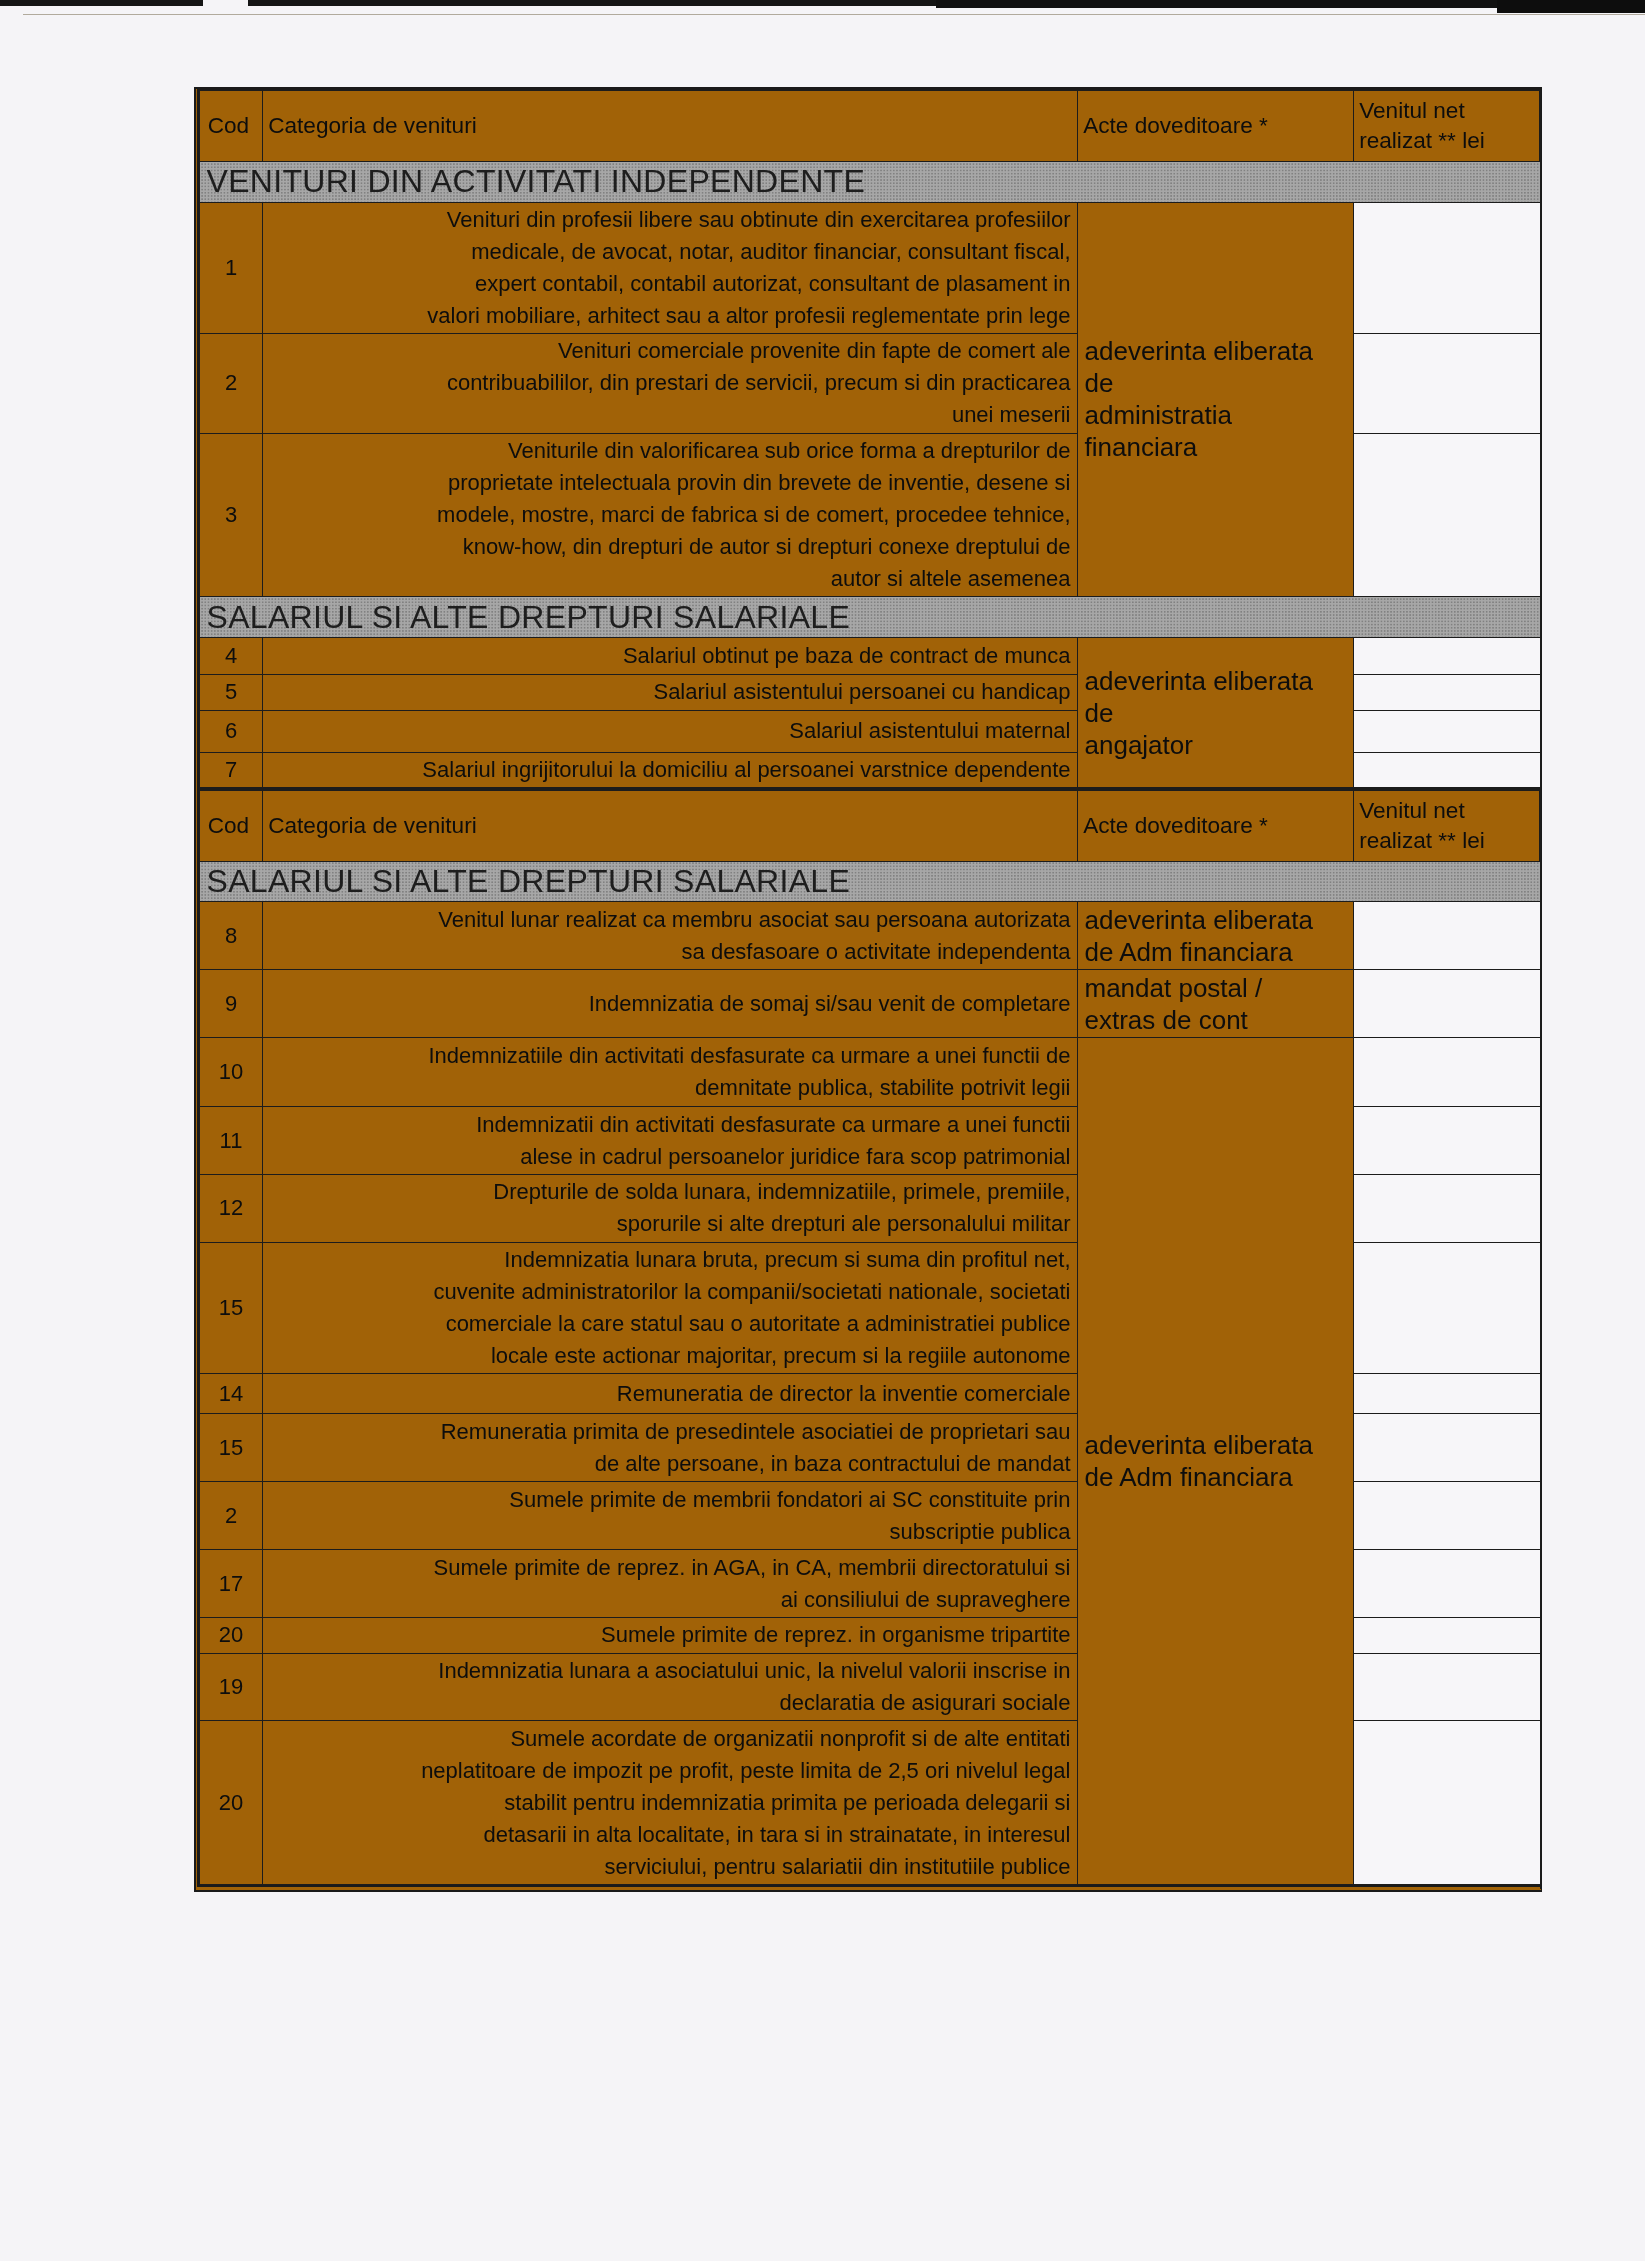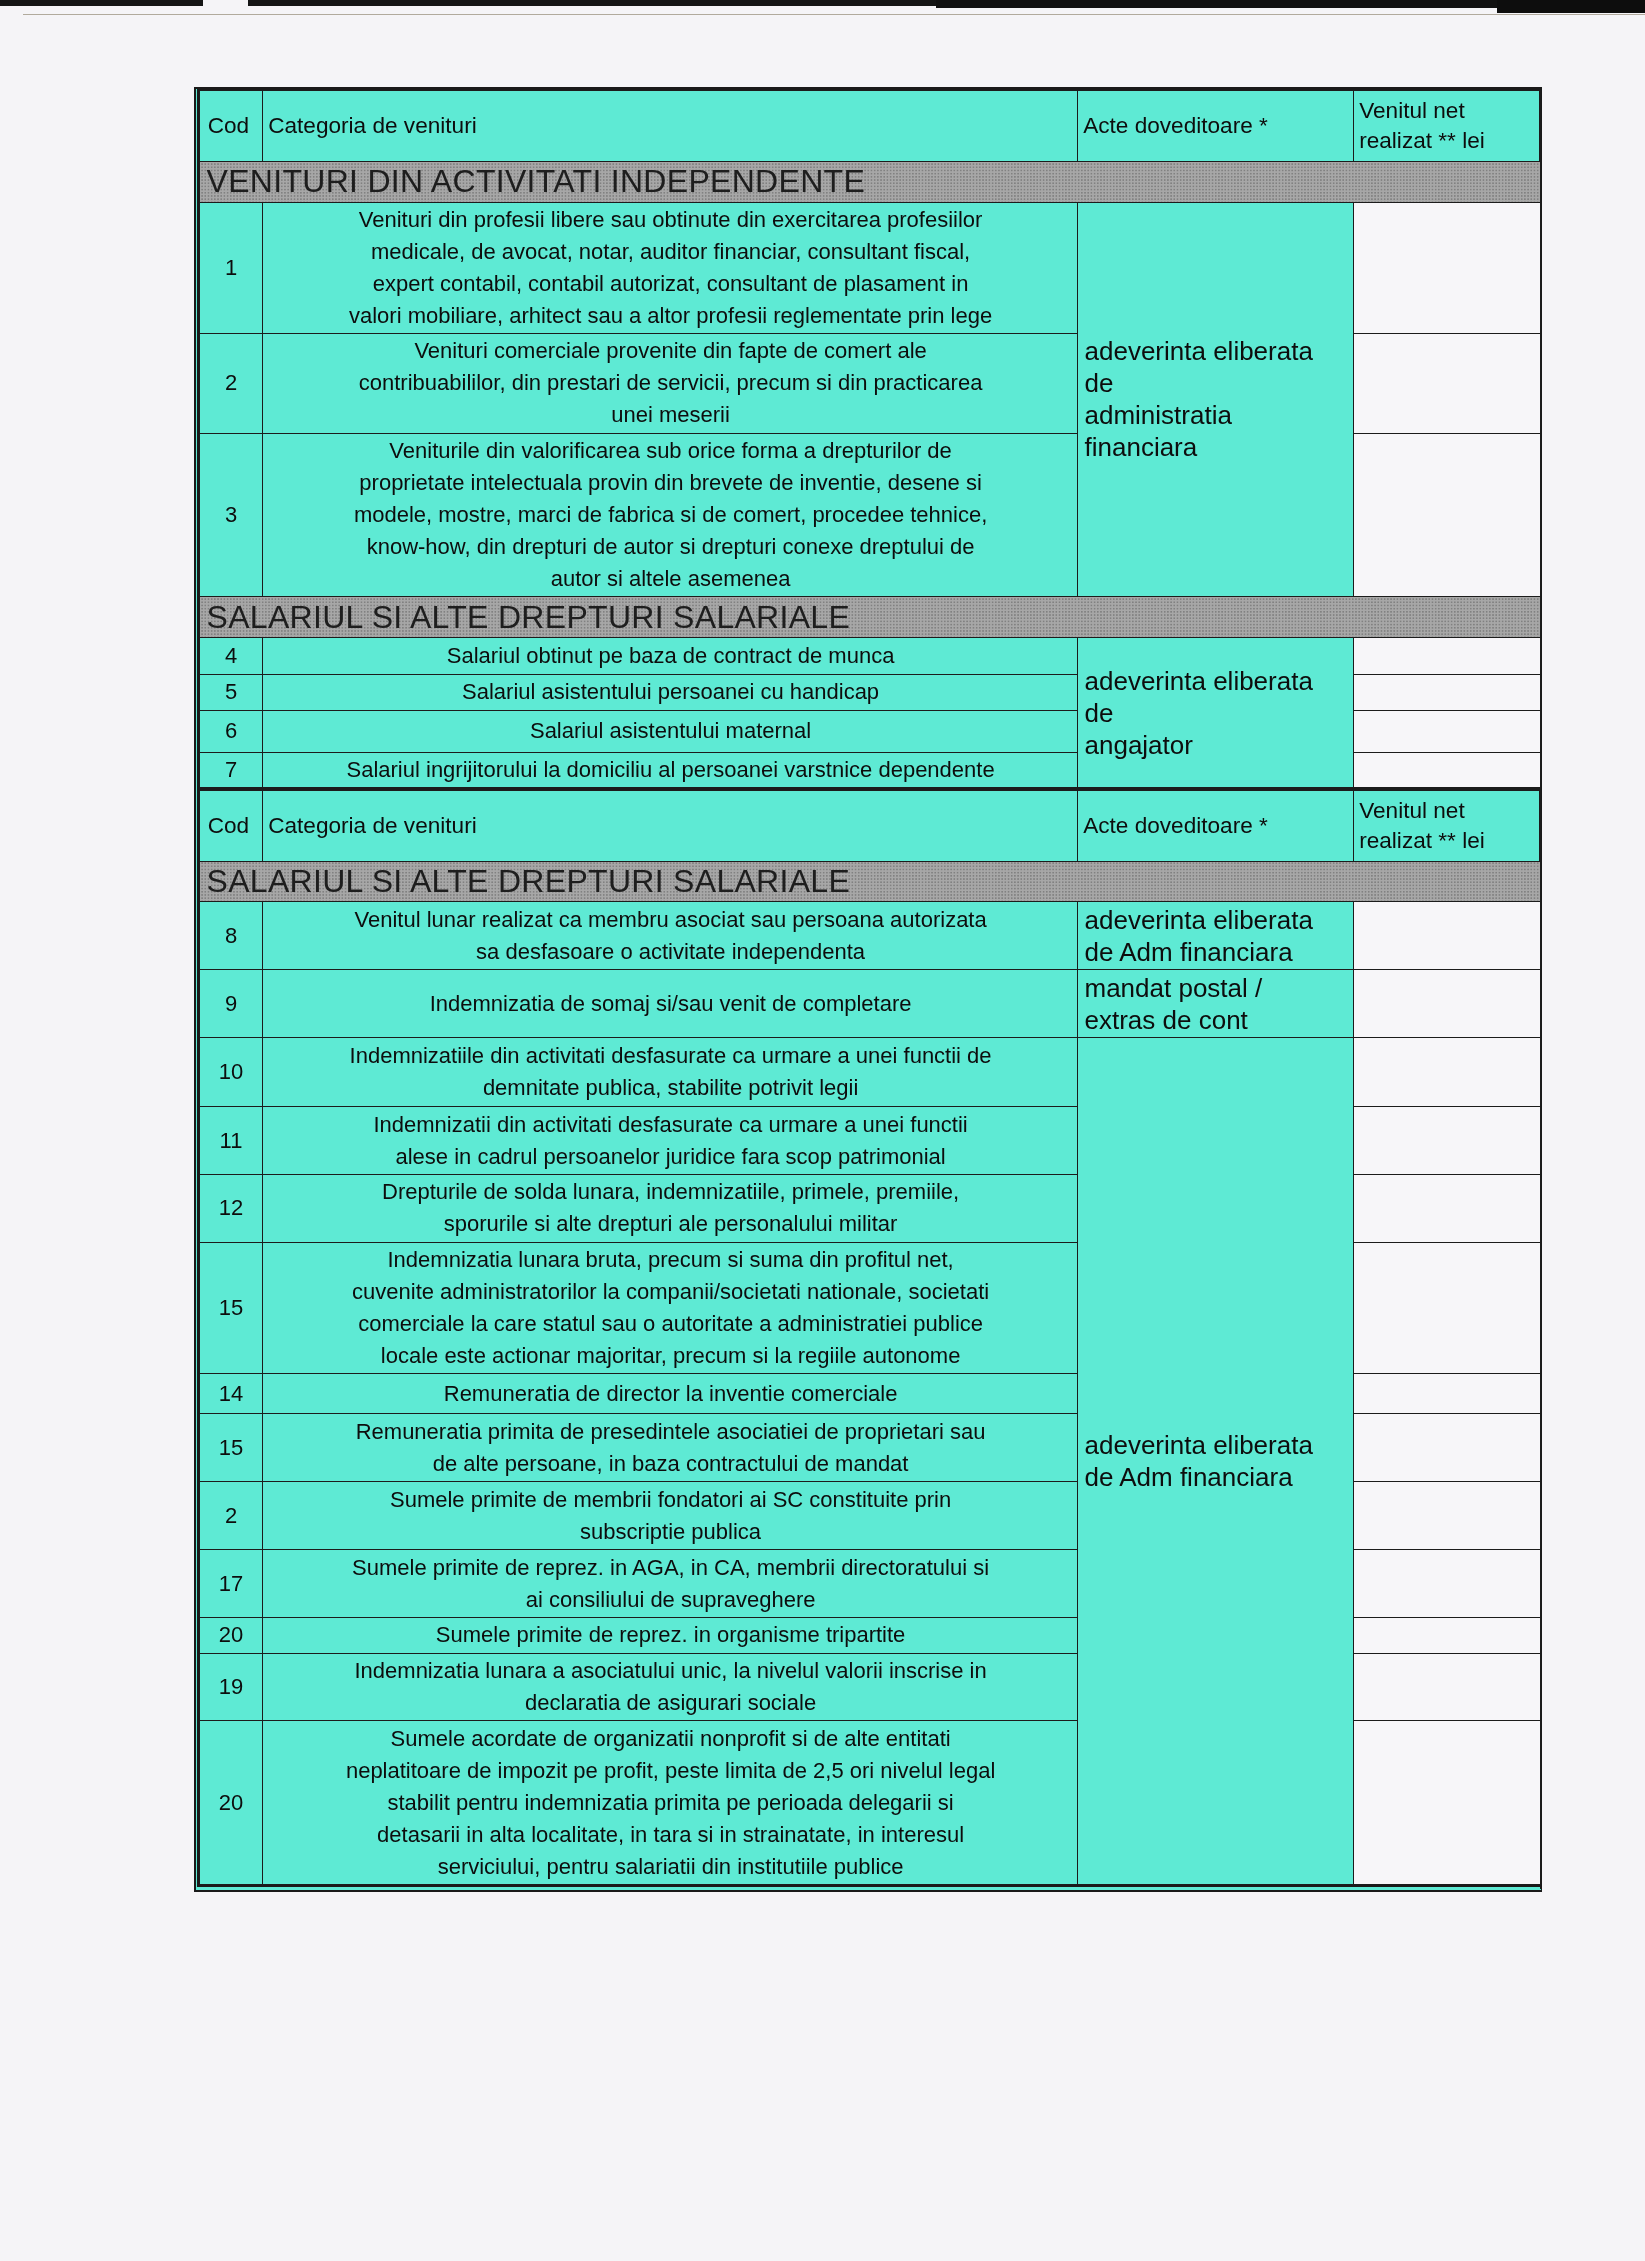--- a/index.html
+++ b/index.html
@@ -18,28 +18,28 @@
   .scan-bar-corner{position:absolute;left:1497px;top:0;width:148px;height:13px;background:#0d0d0d;}
   .scan-line{position:absolute;left:22.6px;top:13.6px;width:1623px;height:1.9px;background:#a49c8d;opacity:.85;}
 
   
   .table-wrap{
     position:absolute;left:194px;top:87px;width:1340px;
     border-left:5.2px double #1a1a1a;
     border-right:3.2px solid #1a1a1a;
     border-top:3.9px solid #1a1a1a;
     border-bottom:7.7px double #1a1a1a;
-    background:#5eead4;
+    background:#a16207;
   }
   table{border-collapse:collapse;table-layout:fixed;width:100%;}
   td,th{border:1.9px solid #1c1c1c;font-weight:normal;overflow:hidden;}
   th{text-align:left;vertical-align:middle;font-size:22.6px;line-height:30px;padding:1.3px 5.2px;white-space:pre-line;}
   th.cod-h{padding-left:7.7px;}
   td.num{ text-align:center;vertical-align:middle;font-size:22px;}
-  td.cat{ text-align:center;vertical-align:middle;font-size:22px;line-height:32px;
+  td.cat{ text-align:right;vertical-align:middle;font-size:22px;line-height:32px;
           padding:1.3px 6.5px 1.3px 7.7px;white-space:pre-line;}
   td.acte{text-align:left;vertical-align:middle;font-size:26px;line-height:32px;
           padding:1.3px 5.2px 1.3px 6.5px;white-space:pre-line;}
   td.venit{background:#f7f6f9;}
   tr.band td{
     background-color:#a7a7a7;
     background-image:radial-gradient(#818181 0.7px, rgba(0,0,0,0) 1.1px);
     background-size:3.2px 3.2px;
     color:#1e1e1e;
     font-size:32px;

